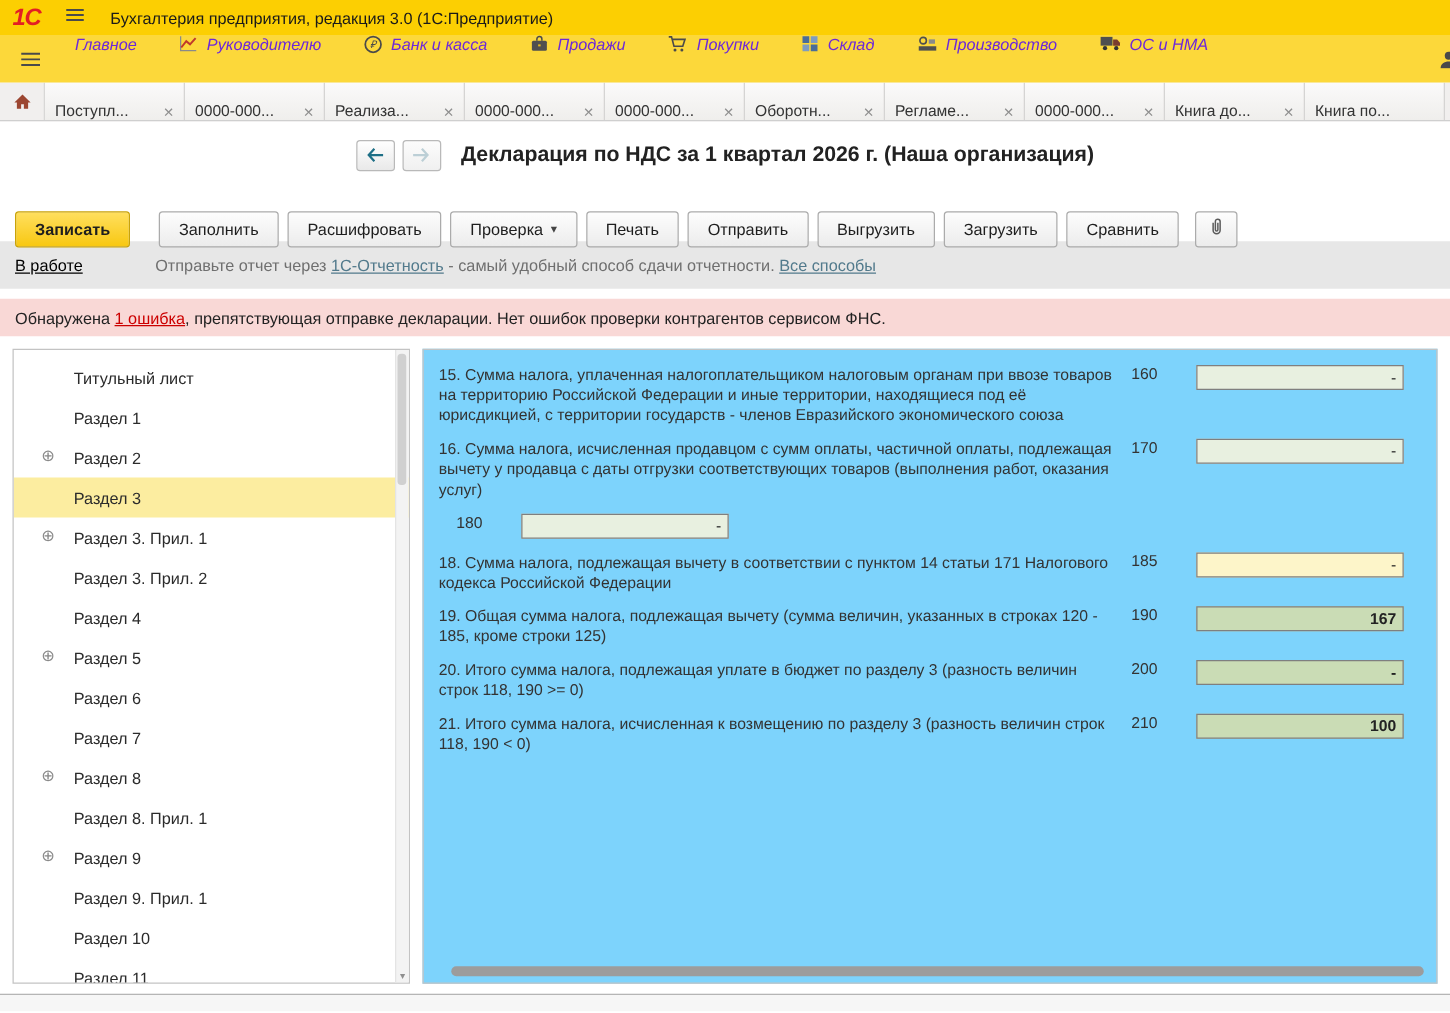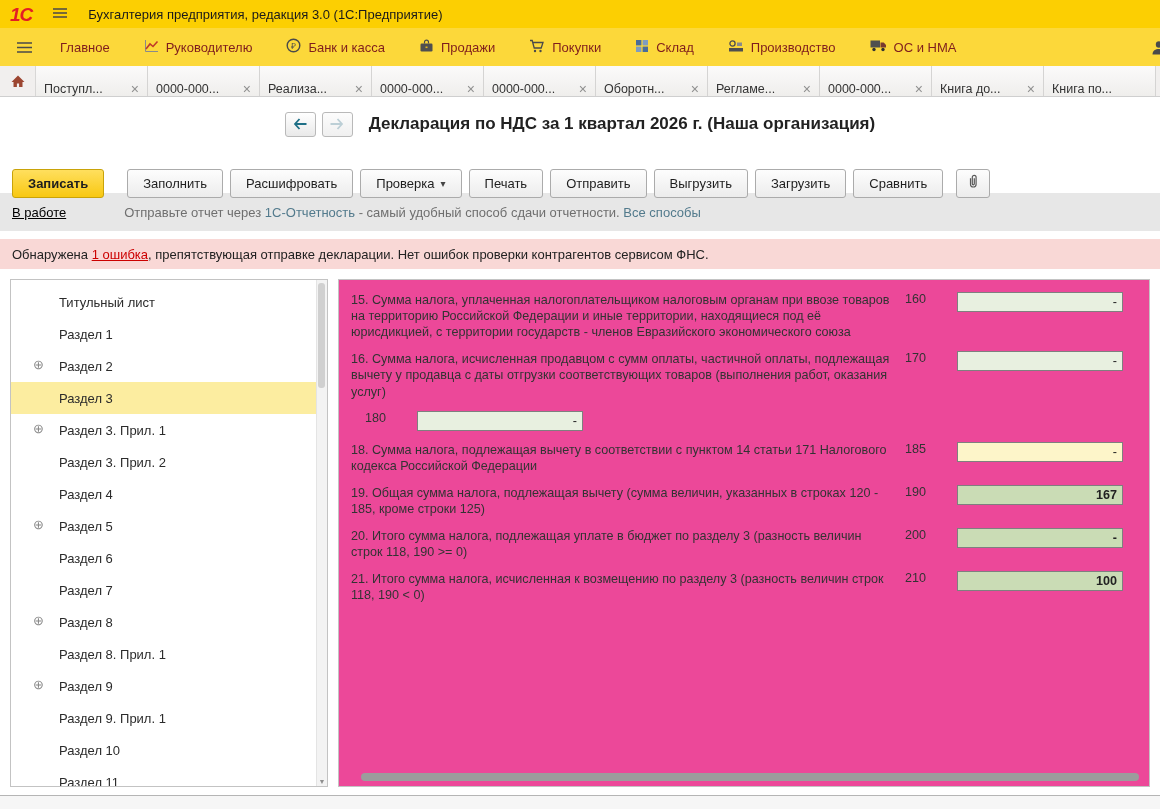--- a/index.html
+++ b/index.html
@@ -6,21 +6,21 @@
   html,body { width: 1160px; height: 810px; overflow: hidden; }
   body { font-family: "Liberation Sans", sans-serif; background: #fff; color: #222; }
 
   
   .titlebar { height: 28px; background: #fccf02; display: flex; align-items: center; gap: 20px; padding: 0 10px; }
   .logo { color: #e31e24; font-weight: bold; font-style: italic; font-size: 19px; line-height: 1; letter-spacing: -1px; }
   .titlebar-title { font-size: 13px; color: #1a1a1a; }
 
   
   .menubar { height: 38px; background: #fcd83a; display: flex; align-items: center; gap: 0; padding: 0 6px 0 12px; position: relative; overflow: hidden; }
-  .menu-item { display: flex; align-items: center; gap: 7px; font-size: 13px; color: #7f1d1d; padding: 0 17px; height: 100%; cursor: default; }
+  .menu-item { display: flex; align-items: flex-start; gap: 7px; font-size: 13px; color: #6d28d9; padding: 0 17px; height: 100%; cursor: default; font-style: italic; }
   .menu-panel-btn { padding: 0 10px 0 4px; display: flex; align-items: center; height: 100%; }
   .menu-user { position: absolute; right: -7px; top: 12px; }
 
   
   .tabbar { height: 31px; background: #f1efee; border-bottom: 1px solid #cfcfcf; display: flex; overflow: hidden; }
   .home-btn { width: 36px; flex: none; display: flex; align-items: center; justify-content: center; border-right: 1px solid #d8d7d6; }
   .tab { flex: 0 0 112px; display: flex; align-items: flex-end; gap: 6px; padding: 0 8px; border-right: 1px solid #d5d4d3; background: linear-gradient(#fbfafa,#efeeec); font-size: 12.5px; color: #333; overflow: hidden; }
   .tab-label { white-space: nowrap; overflow: hidden; flex: 1; }
   .tab-close { color: #8f8f8f; font-size: 14px; line-height: 1; flex: none; }
 
@@ -34,38 +34,38 @@
   .toolbar { display: flex; align-items: center; gap: 7px; padding: 6px 12px 10px; height: 46px; }
   .btn { height: 29px; padding: 0 15px; font-size: 13px; color: #1e1e1e; border: 1px solid #ababab; border-radius: 3px; background: linear-gradient(#fdfdfd,#ececec); display: flex; align-items: center; gap: 6px; white-space: nowrap; margin-top: 34px; }
   .btn-save { background: linear-gradient(#ffdf5e,#f8c812); border-color: #c9a309; font-weight: bold; margin-right: 16px; }
   .btn-icononly { padding: 0 9px; margin-left: 6px; }
   .caret { font-size: 10px; color: #444; }
 
   
   .status-row { height: 38px; background: #e7e7e7; display: flex; align-items: center; padding: 0 12px; font-size: 13px; margin-top: 2px; }
   .status-state { color: #000; text-decoration: underline; margin-right: 58px; }
   .status-msg { color: #6f6f6f; }
-  .status-msg .lnk { color: #527a8c; }
+  .status-msg .lnk { color: #527a8c; text-decoration: underline; }
 
   
   .error-row { height: 30px; background: #f9d8d6; display: flex; align-items: center; padding: 0 12px; font-size: 13px; color: #222; margin-top: 8px; }
   .error-row .lnk-err { color: #cc0000; text-decoration: underline; }
 
   
   .main-row { display: flex; gap: 10px; margin: 10px 10px 0; height: 508px; }
 
   .sidebar { width: 318px; flex: none; border: 1px solid #c3c3c3; background: #fff; padding: 6px 0; position: relative; overflow: hidden; }
   .nav-item { height: 32px; display: flex; align-items: center; padding-left: 48px; font-size: 13px; color: #2b2b2b; position: relative; }
   .nav-item.selected { background: #fceda0; }
   .expand { position: absolute; left: 22px; top: 8px; color: #8a8a8a; font-size: 13px; line-height: 1; }
   .vscroll { position: absolute; top: 0; right: 0; width: 11px; height: 100%; background: #f3f3f3; border-left: 1px solid #e4e4e4; }
   .vthumb { position: absolute; top: 3px; right: 2px; width: 7px; height: 105px; background: #d0d0d0; border-radius: 3px; }
   .vdown { position: absolute; bottom: 1px; width: 100%; text-align: center; font-size: 7px; color: #8f8f8f; }
 
-  .formpanel { flex: 1; border: 1px solid #c3c3c3; background: #ec4899; padding: 12px 30px 0 12px; position: relative; overflow: hidden; }
+  .formpanel { flex: 1; border: 1px solid #c3c3c3; background: #7dd3fc; padding: 12px 30px 0 12px; position: relative; overflow: hidden; }
   .form-row { display: flex; align-items: flex-start; margin-bottom: 11px; }
   .row-text { width: 540px; flex: none; font-size: 12.6px; line-height: 1.28; color: #333; }
   .row-line { width: 46px; flex: none; margin-left: 14px; font-size: 12.6px; color: #333; }
   .row-field { width: 166px; flex: none; margin-left: 6px; height: 20px; border: 1px solid #7f7f7f; font-size: 12.6px; text-align: right; padding: 0 5px; line-height: 18px; }
   .kind-calc { background: #e8f0e0; }
   .kind-input { background: #fdf5c9; }
   .kind-total { background: #cadcb5; font-weight: bold; }
   .hscroll { position: absolute; bottom: 4px; left: 8px; right: 8px; height: 9px; }
   .hthumb { position: absolute; left: 14px; right: 2px; height: 8px; background: #9c9c9c; border-radius: 4px; }
 

